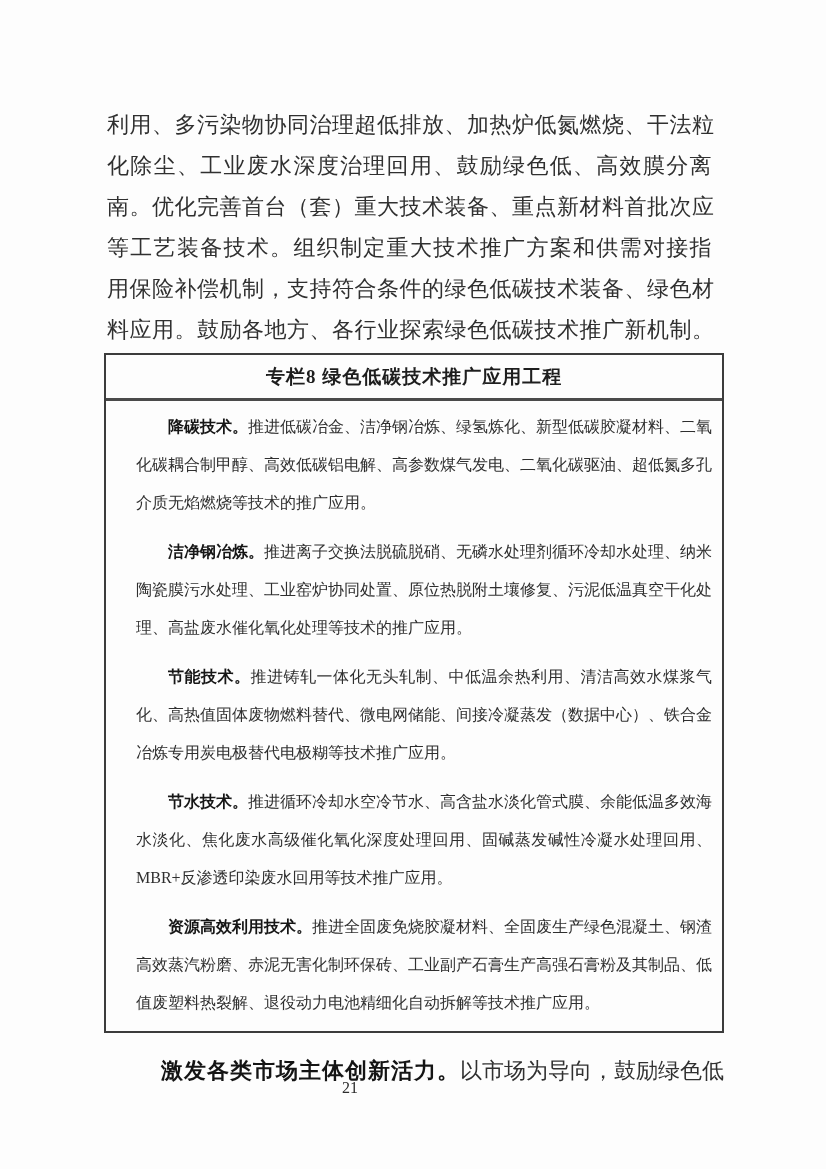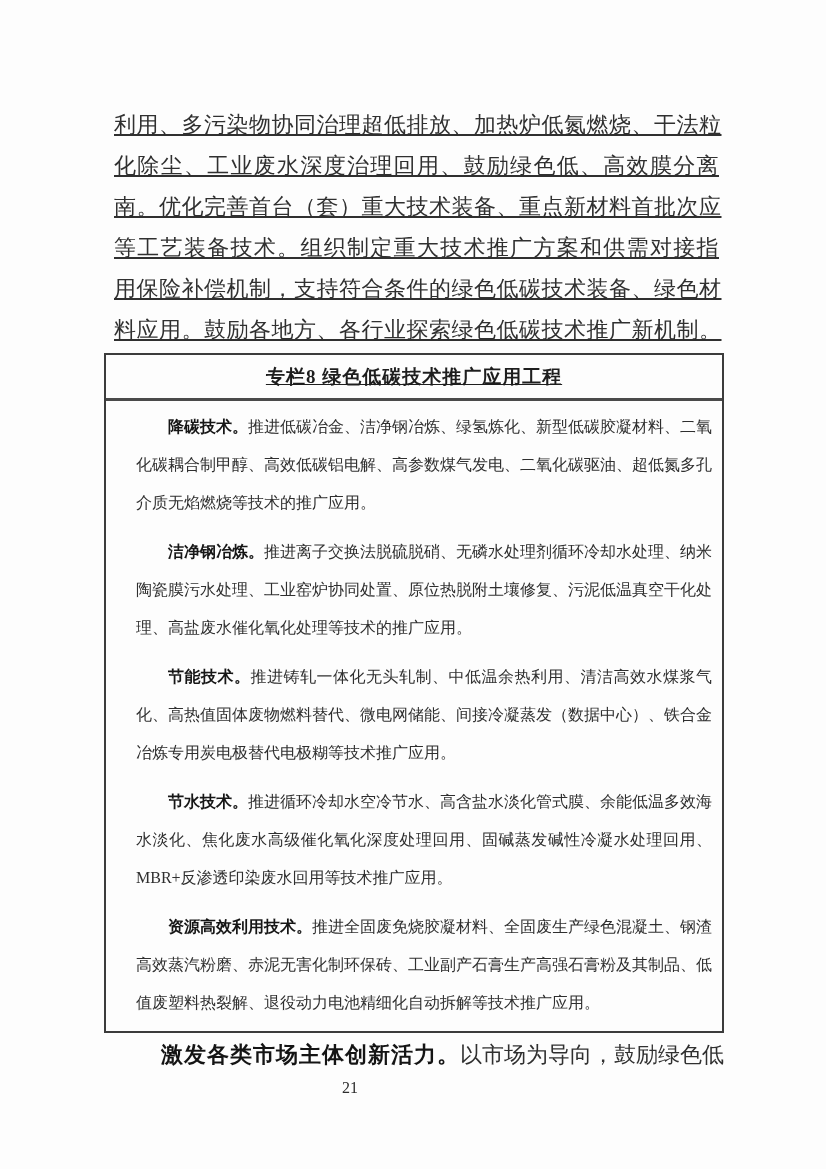--- a/index.html
+++ b/index.html
@@ -16,25 +16,24 @@
     overflow: hidden;
   }
   .content {
     position: absolute;
     left: 104px;
     top: 104px;
     width: 620px;
   }
   
   .main-text {
-    margin-left: 10px;
+    margin-left: 3px;
     width: 605px;
     font-size: 22px;
     color: #303030;
-    text-decoration: underline;
   }
   .main-text .tline {
     height: 41px;
     line-height: 41px;
     text-align: justify;
     text-align-last: justify;
     white-space: nowrap;
     letter-spacing: 0.5px;
   }
   
@@ -46,21 +45,20 @@
   }
   .box-title {
     height: 43px;
     line-height: 43px;
     text-align: center;
     font-weight: bold;
     font-size: 19px;
     letter-spacing: 1px;
     color: #1e1e1e;
     border-bottom: 3px solid #4a4a4a;
-    text-decoration: underline;
   }
   .box-body {
     padding: 7px 10px 9px 30px;
     font-size: 16px;
     line-height: 38px;
     text-align: justify;
     color: #2f2f2f;
   }
   .box-para {
     margin: 0 0 11px 0;
@@ -68,21 +66,21 @@
   }
   .box-para:last-child {
     margin-bottom: 0;
   }
   .box-para b {
     font-weight: bold;
     color: #161616;
   }
   
   .closing {
-    margin: 7px 0 0 13px;
+    margin: 23px 0 0 13px;
     width: 605px;
     font-size: 22px;
     line-height: 30px;
     text-align: justify;
     text-align-last: justify;
     text-indent: 44px;
     white-space: nowrap;
     color: #303030;
   }
   .closing b {

